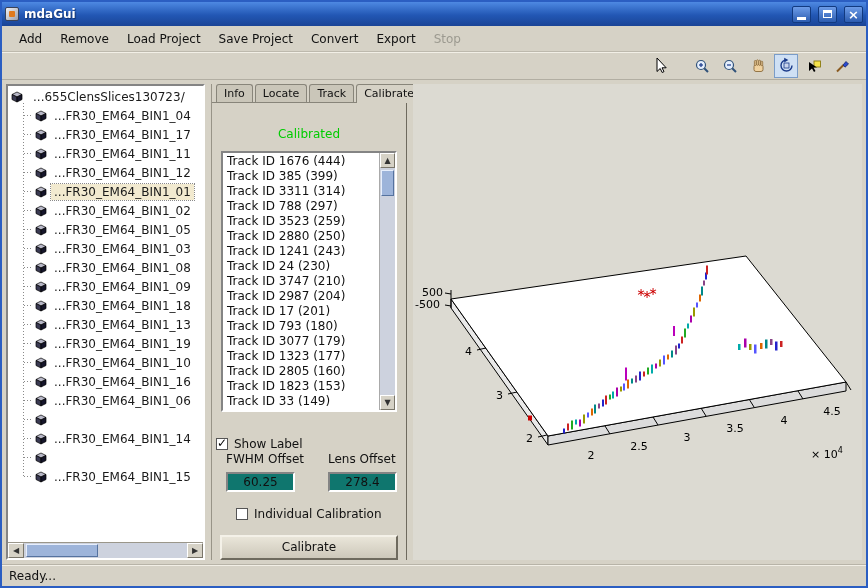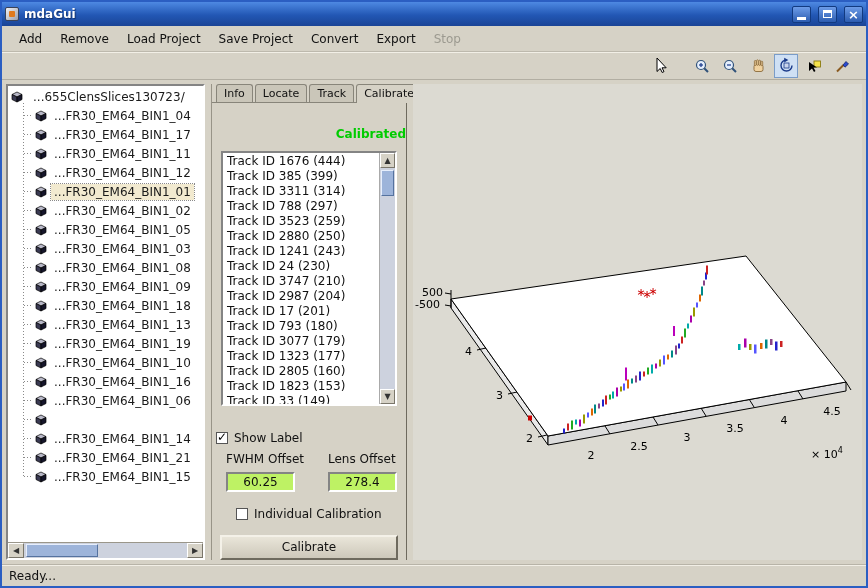--- a/index.html
+++ b/index.html
@@ -39,37 +39,37 @@
 
 .hscroll{height:16px;flex:0 0 16px;display:flex;background:#cdd2de;border-top:1px solid #9a968a}
 .sb-btn{width:16px;height:100%;background:#d6d2c6;border:1px solid;border-color:#fff #7a766a #7a766a #fff;font-size:8px;color:#333;display:flex;align-items:center;justify-content:center;flex:0 0 16px}
 .h-track{flex:1;position:relative}
 .h-thumb{position:absolute;left:2px;top:1px;bottom:1px;width:72px;background:#9db4da;border:1px solid;border-color:#e6eefc #55729f #55729f #e6eefc}
 
 .middle-panel{width:196px;flex:0 0 196px;background:#d6d2c6;border-left:1px solid #989488;border-right:1px solid #6e6a5e;display:flex;flex-direction:column}
 .tab-strip{display:flex;align-items:flex-end;height:19px;flex:0 0 19px;padding-left:4px;border-bottom:1px solid #88857a}
 .tab{padding:2px 7px 2px;border:1px solid #88857a;border-bottom:none;border-radius:3px 3px 0 0;background:#cac6b9;margin-right:2px;font-size:11px;cursor:default}
 .tab.active{background:#d6d2c6;position:relative;top:1px;padding-bottom:3px}
-.cal-status{margin:24px 0 0;text-align:right;font-weight:bold;font-size:12px}
+.cal-status{margin:24px 0 0;text-align:center;font-weight:normal;font-size:12px}
 .listbox{margin:10px 9px 16px;height:262px;background:#fff;border:2px solid;border-color:#848484 #fff #fff #848484;display:flex;overflow:hidden}
 .list-rows{flex:1;overflow:hidden;padding-top:1px}
 .list-row{height:15px;line-height:15px;padding-left:4px;white-space:nowrap;font-size:12px}
 .vscroll{width:16px;flex:0 0 16px;background:#cdd2de;border-left:1px solid #aaa;display:flex;flex-direction:column}
 .vscroll .sb-btn{width:100%;height:15px;flex:0 0 15px}
 .v-track{flex:1;position:relative}
 .v-thumb{position:absolute;top:2px;left:1px;right:1px;height:26px;background:#9db4da;border:1px solid;border-color:#e6eefc #55729f #55729f #e6eefc}
 
 .cb-row{display:flex;align-items:center;margin:9px 0 0 4px}
 .cb-row.indiv{margin:15px 0 0 24px}
 .cb{width:12px;height:12px;background:#fff;border:1px solid #555;position:relative;margin-right:6px;flex:0 0 12px}
 .cb.checked::after{content:"✓";position:absolute;left:0;top:-3px;font-size:12px;font-weight:bold;color:#000}
-.offset-labels{display:flex;margin:7px 0 0 14px}
+.offset-labels{display:flex;margin:1px 0 0 14px}
 .offset-labels span:first-child{width:102px}
 .fields-row{display:flex;margin:6px 0 0 14px}
-.field{width:69px;height:20px;background:#bef264;border:2px solid;border-color:#848484 #fff #fff #848484;text-align:center;line-height:16px}
+.field{width:69px;height:20px;background:#0f766e;border:2px solid;border-color:#848484 #fff #fff #848484;text-align:center;line-height:16px}
 .field.lens{margin-left:33px}
 .calibrate-btn{margin:14px auto 0;width:178px;height:25px;background:linear-gradient(#e9e5d9,#cdc8ba);border:2px solid;border-color:#f4f1e8 #6e6a5e #6e6a5e #f4f1e8;text-align:center;line-height:21px;cursor:default}
 
 .plot-panel{flex:1;background:#dcdad2;position:relative;overflow:hidden}
 .plot-panel svg{position:absolute;left:0;top:0}
 .tick{font-size:11px;fill:#000}
 
 .statusbar{height:22px;flex:0 0 22px;border-top:1px solid #b8b4a8;box-shadow:inset 0 1px 0 #f2efe6;display:flex;align-items:center;padding:0 7px}
 </style>
 </head>
@@ -367,21 +367,20 @@
             </div>
             <div class="tree-row">
               <span class="stub"></span>
               <span class="cube">
                 <svg width="12" height="12" viewBox="0 0 12 12">
   <polygon points="6,1 11,3.5 6,6 1,3.5" fill="#b8b8c8" stroke="#000" stroke-width="0.7"></polygon>
   <polygon points="1,3.5 6,6 6,11 1,8.5" fill="#3a3a52" stroke="#000" stroke-width="0.7"></polygon>
   <polygon points="6,6 11,3.5 11,8.5 6,11" fill="#15152a" stroke="#000" stroke-width="0.7"></polygon>
 </svg>
               </span>
-              <span class="tree-label">...FR30_EM64_BIN1_21</span>
             </div>
             <div class="tree-row">
               <span class="stub"></span>
               <span class="cube">
                 <svg width="12" height="12" viewBox="0 0 12 12">
   <polygon points="6,1 11,3.5 6,6 1,3.5" fill="#b8b8c8" stroke="#000" stroke-width="0.7"></polygon>
   <polygon points="1,3.5 6,6 6,11 1,8.5" fill="#3a3a52" stroke="#000" stroke-width="0.7"></polygon>
   <polygon points="6,6 11,3.5 11,8.5 6,11" fill="#15152a" stroke="#000" stroke-width="0.7"></polygon>
 </svg>
               </span>

